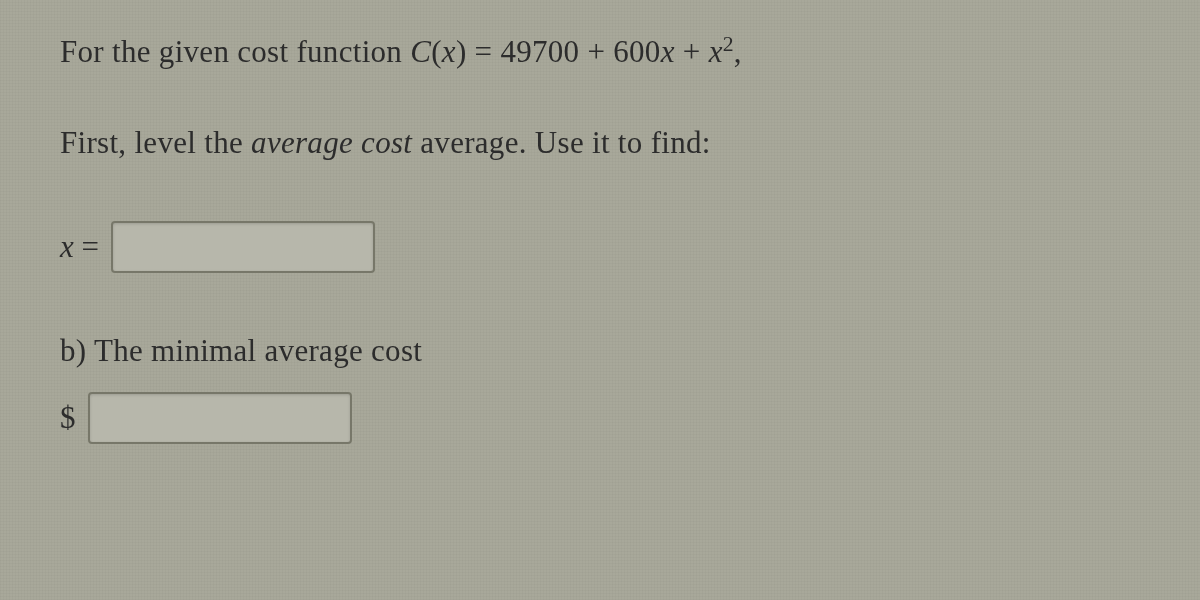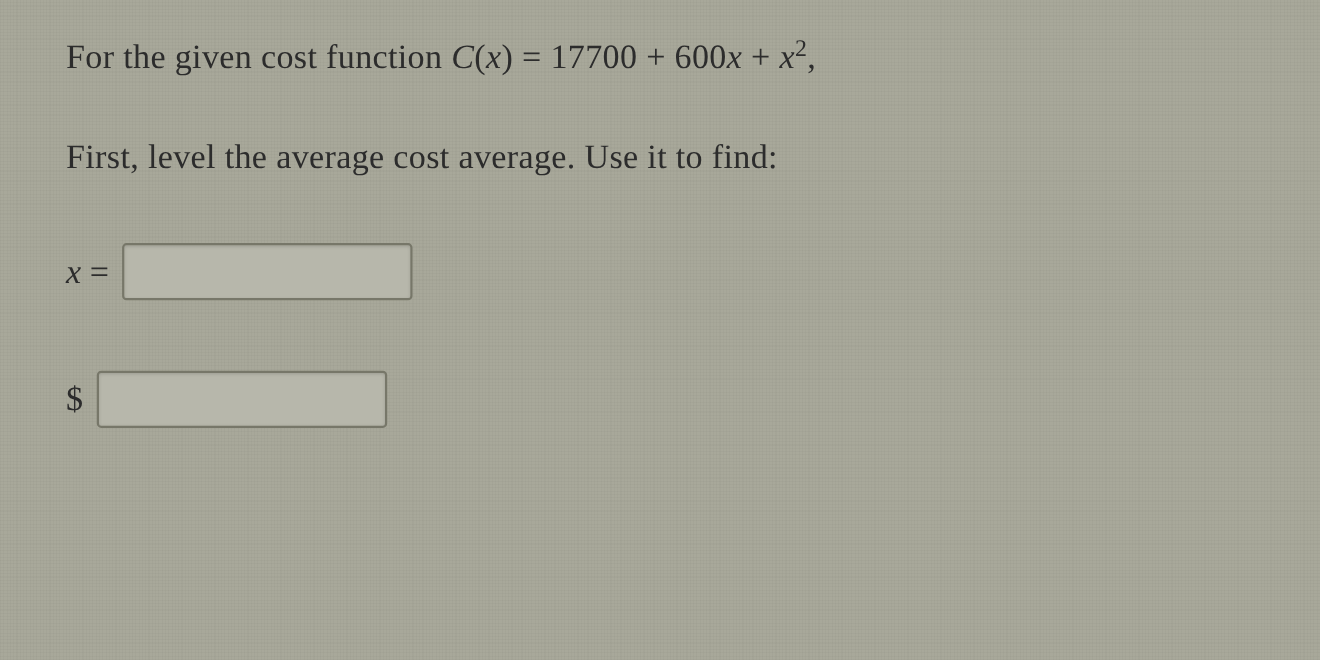--- a/index.html
+++ b/index.html
@@ -30,20 +30,21 @@
     letter-spacing: 0.3px;
   }
   .gap {
     height: 28px;
   }
   .math-italic {
     font-style: italic;
     font-family: "Times New Roman", Georgia, serif;
   }
   .emph {
+    font-style: italic;
   }
   .sup {
     font-size: 0.7em;
     vertical-align: super;
     line-height: 0;
   }
   .input-box {
     display: inline-block;
     width: 260px;
     height: 48px;
@@ -66,39 +67,40 @@
   .row-label {
     margin-right: 6px;
   }
 </style>
 </head>
 <body>
 
 <div class="page">
 
   <div class="line">
-    <span>For the given cost function </span><span class="math-italic">C</span><span>(</span><span class="math-italic">x</span><span>)</span><span> = 17700 + 600</span><span class="math-italic">x</span><span> + </span><span class="math-italic">x</span><span class="sup">2</span><span>,</span>
+    <span>For the given cost function </span><span class="math-italic">C</span><span>(</span><span class="math-italic">x</span><span>)</span><span> = 49700 + 600</span><span class="math-italic">x</span><span> + </span><span class="math-italic">x</span><span class="sup">2</span><span>,</span>
   </div>
 
   <div class="gap"></div>
 
   <div class="line">
     <span>First, level the </span><span class="emph">average cost</span><span> average. Use it to find:</span>
   </div>
 
   <div class="gap"></div>
 
   <div class="row">
     <span class="row-label">
       <span class="math-italic">x</span><span> =</span>
     </span>
     <span class="input-box"></span>
   </div>
 
   <div class="gap"></div>
   <div class="gap"></div>
 
+  <div class="line">b) The minimal average cost</div>
   <div class="row">
     <span class="row-label">$</span>
     <span class="input-box input-box-small"></span>
   </div>
 
 </div>
 
 </body></html>

